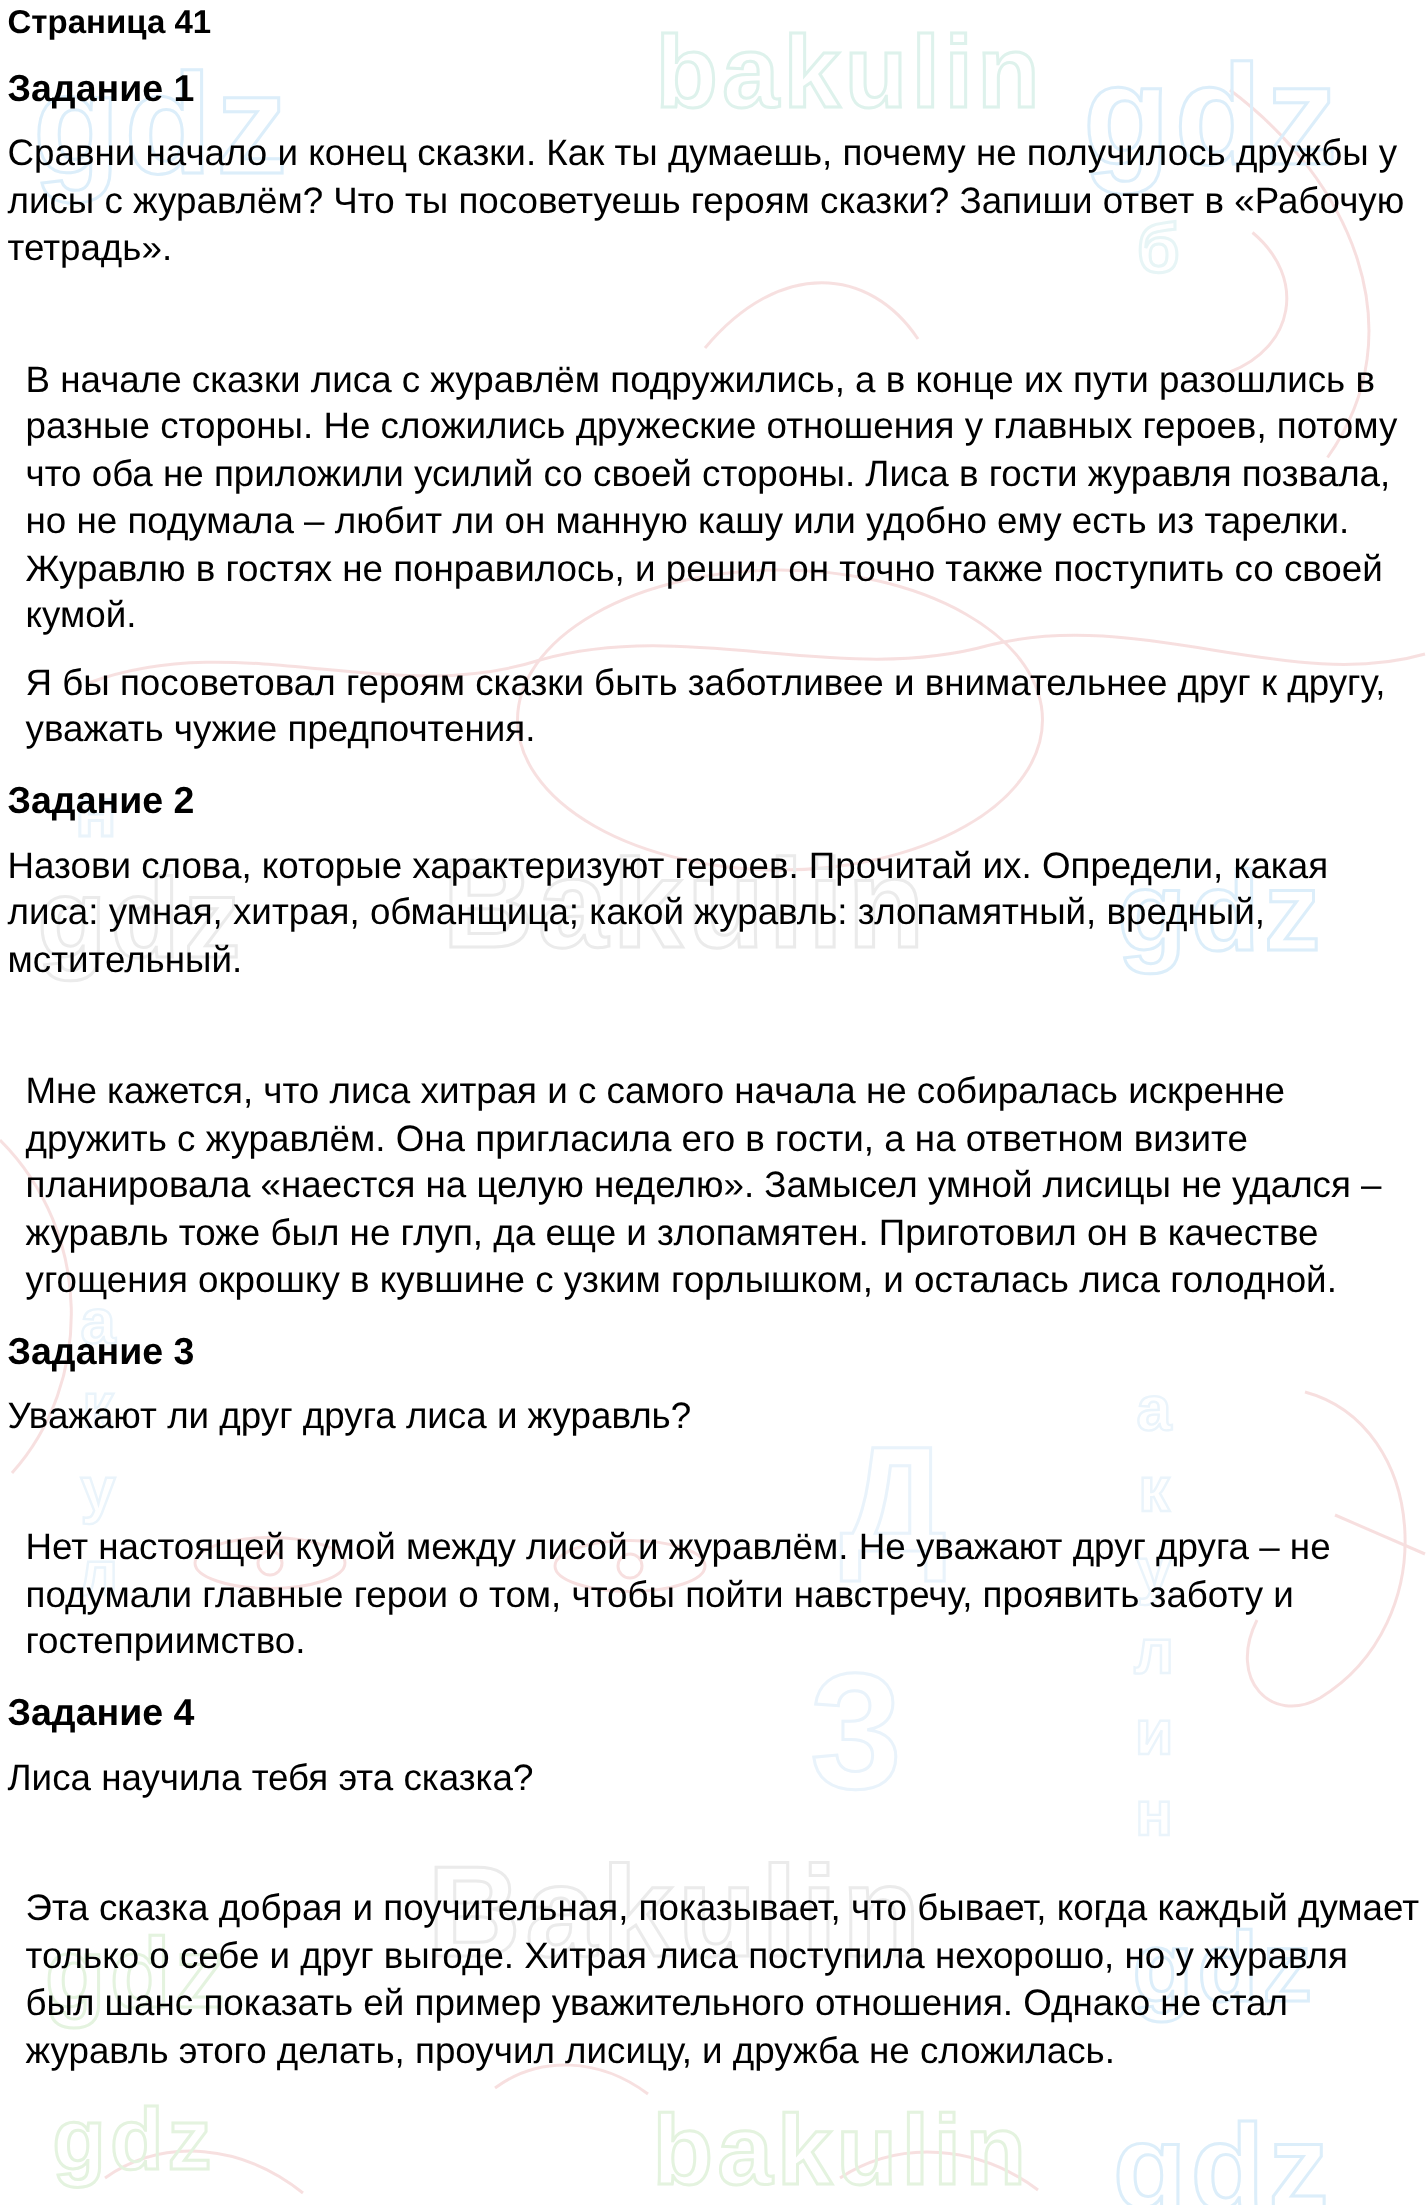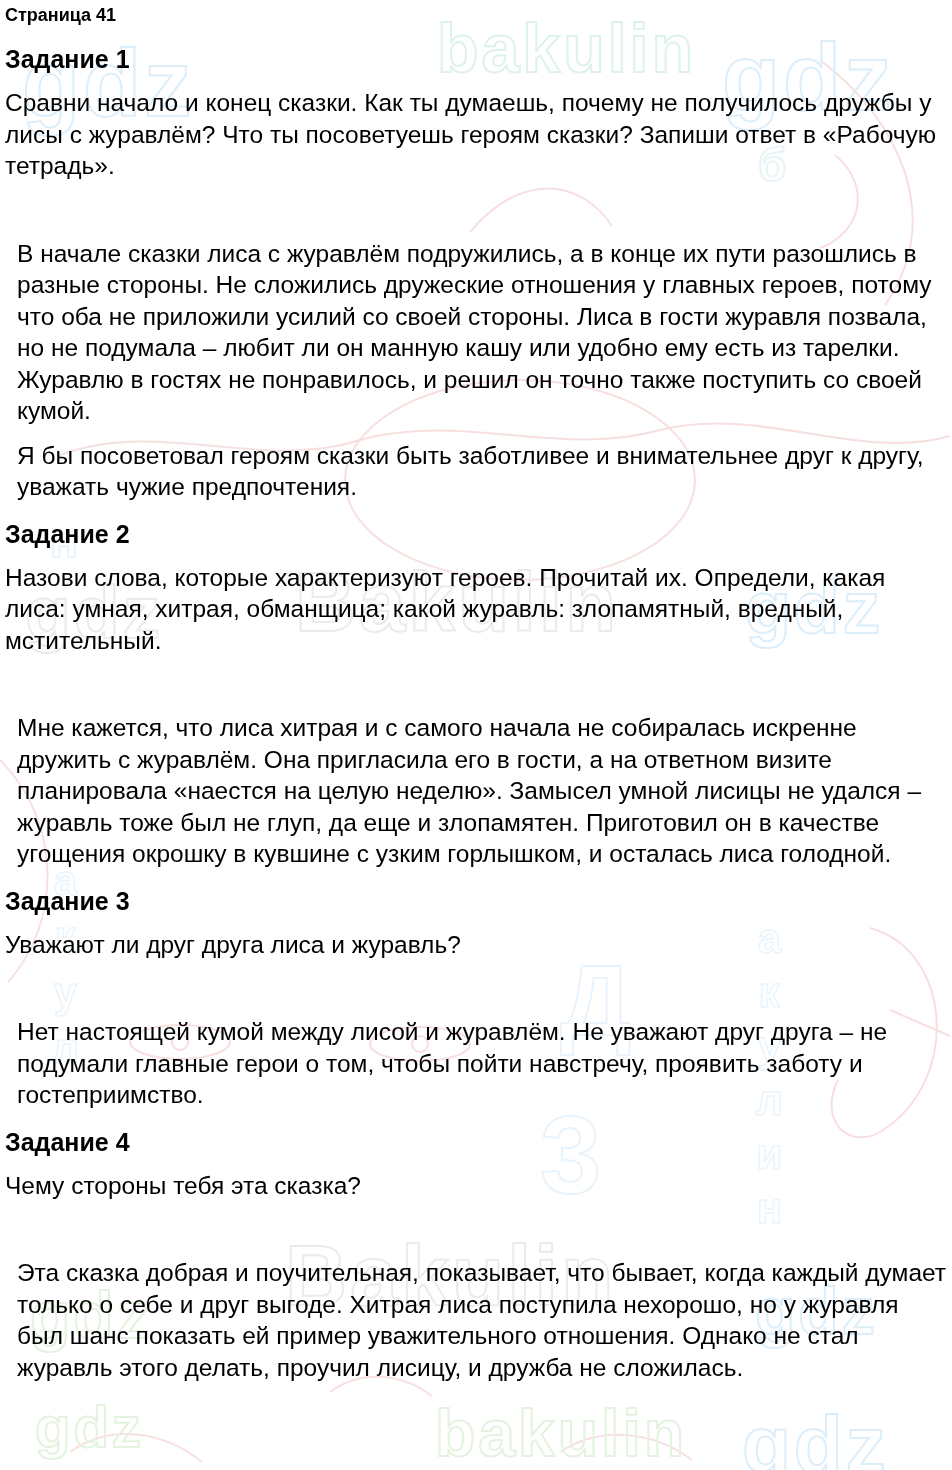--- a/index.html
+++ b/index.html
@@ -57,21 +57,21 @@
   @supports not (-webkit-text-stroke: 1px #000) {
     .wm-col .wm-letter { color: var(--c, #eaf4fb); }
   }
   
   .content {
     position: relative;
     z-index: 2;
     padding: 2px 5px 0 5px;
   }
   .page-num {
-    font-size: 18px;
+    font-size: 22px;
     line-height: 26px;
     font-weight: 700;
   }
   h2.task-heading {
     font-size: 25px;
     line-height: 30px;
     font-weight: 700;
     text-align: left;
     margin: 16px 0 13px 0;
   }
@@ -169,18 +169,18 @@
     </section>
 
     <section>
       <h2 class="task-heading">Задание 3</h2>
       <p class="question">Уважают ли друг друга лиса и журавль?</p>
       <p class="answer">Нет настоящей кумой между лисой и журавлём. Не уважают друг друга – не подумали главные герои о том, чтобы пойти навстречу, проявить заботу и гостеприимство.</p>
     </section>
 
     <section>
       <h2 class="task-heading">Задание 4</h2>
-      <p class="question">Чему стороны тебя эта сказка?</p>
+      <p class="question">Лиса научила тебя эта сказка?</p>
       <p class="answer">Эта сказка добрая и поучительная, показывает, что бывает, когда каждый думает только о себе и друг выгоде. Хитрая лиса поступила нехорошо, но у журавля был шанс показать ей пример уважительного отношения. Однако не стал журавль этого делать, проучил лисицу, и дружба не сложилась.</p>
     </section>
 
   </main>
 </div>
 
 </body></html>

